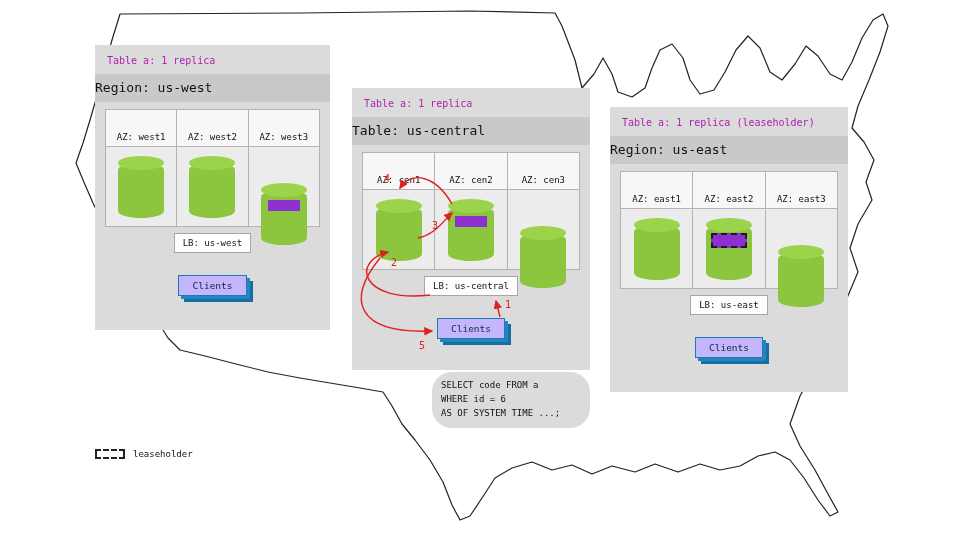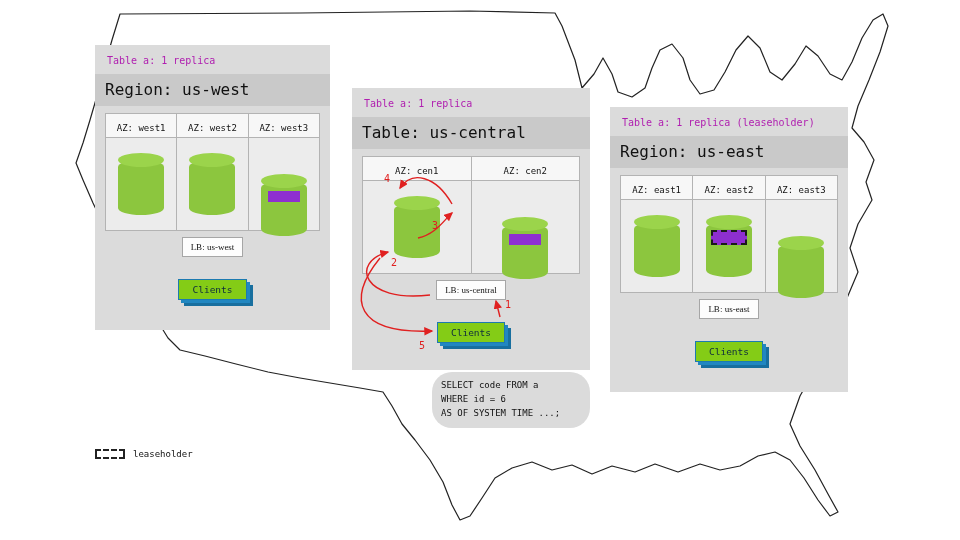--- a/index.html
+++ b/index.html
@@ -6,37 +6,37 @@
   .stage {
     position:relative; width:960px; height:540px; background:#ffffff;
     overflow:hidden; font-family:"DejaVu Sans Mono", monospace; color:#111;
   }
   svg.layer { position:absolute; left:0; top:0; width:960px; height:540px; }
   #map-layer { z-index:0; }
   #arrow-layer { z-index:6; pointer-events:none; }
 
   .panel { position:absolute; background:#dbdbdb; z-index:2; }
   .table-strip { padding:10px 12px 8px; font-size:10px; color:#b01fb0; letter-spacing:0; }
-  .region-bar { background:#c9c9c9; padding:6px 10px 7px; font-size:16px; color:#111; }
+  .region-bar { background:#c9c9c9; padding:6px 0 7px; font-size:13px; color:#111; }
 
   .az-table { margin:7px 10px 0; background:#ececec; border:1px solid #b3b3b3; display:flex; height:118px; box-sizing:border-box; }
   .az-col { flex:1; display:flex; flex-direction:column; border-right:1px solid #b3b3b3; min-width:0; }
   .az-col:last-child { border-right:none;gap:36px; }
-  .az-head { background:#f7f7f7; border-bottom:1px solid #b3b3b3; font-size:9px; text-align:center; padding:9px 0 4px; white-space:nowrap; }
+  .az-head { background:#f7f7f7; border-bottom:1px solid #b3b3b3; font-size:9px; text-align:center; padding:22px 0 4px; white-space:nowrap; }
   .az-body { flex:1; display:flex; align-items:center; justify-content:center; }
 
   .cyl { position:relative; width:46px; height:62px; }
   .cyl-body { position:absolute; left:0; top:7px; width:46px; height:55px; background:#8cc63e; border-radius:23px/7px; }
   .cyl-cap { position:absolute; left:0; top:0; width:46px; height:14px; border-radius:50%; background:#9bd44b; }
   .replica { position:absolute; left:7px; top:17px; width:32px; height:11px; background:#8e2fd0; z-index:2; }
   .replica.leaseholder { left:5px; top:15px; border:2px dashed #1a1a1a; }
 
-  .lb-box { margin:6px auto 0; width:max-content; background:#fdfdfd; border:1px solid #a6a6a6; font-size:9px; padding:4px 8px;font-family:Liberation Serif, serif; }
+  .lb-box { margin:6px auto 0; width:max-content; background:#fdfdfd; border:1px solid #a6a6a6; font-size:9px; padding:4px 8px; }
   .clients {
-    margin:22px auto 0; width:max-content; background:#84cc16; border:1px solid #1c7ab0;
+    margin:22px auto 0; width:max-content; background:#c4b5fd; border:1px solid #1c7ab0;
     font-size:9.5px; padding:4px 13px; color:#0d2b3e;
     box-shadow:3px 3px 0 #2187c1, 6px 6px 0 #186f9f;
   }
 
   .sql-box { position:absolute; left:432px; top:372px; width:158px; background:#dbdbdb; z-index:2; font-size:9px; padding:7px 9px; line-height:1.55; box-sizing:border-box;border-radius:20px; }
   .sql-box div { white-space:nowrap; }
 
   .legend { position:absolute; left:95px; top:449px; z-index:2; display:flex; align-items:flex-end; gap:8px; font-size:9px; }
   .legend-swatch { width:30px; height:10px; background:#ffffff; border:2px dashed #222; box-sizing:border-box; }
 </style>
@@ -108,20 +108,29 @@
           </div>
         </div>
       </div>
       <div class="az-col">
         <div class="az-head">AZ: cen2</div>
         <div class="az-body">
           <div class="cyl">
             <div class="cyl-body"></div>
             <div class="cyl-cap"></div>
             <div class="replica"></div>
+          </div>
+        </div>
+      </div>
+      <div class="az-col">
+        <div class="az-head">AZ: cen3</div>
+        <div class="az-body">
+          <div class="cyl">
+            <div class="cyl-body"></div>
+            <div class="cyl-cap"></div>
           </div>
         </div>
       </div>
     </div>
     <div class="lb-box">LB: us-central</div>
     <div class="clients">Clients</div>
   </div>
 
   <div class="panel" style="left:610px;top:107px;width:238px;height:285px">
     <div class="table-strip">Table a: 1 replica (leaseholder)</div>

